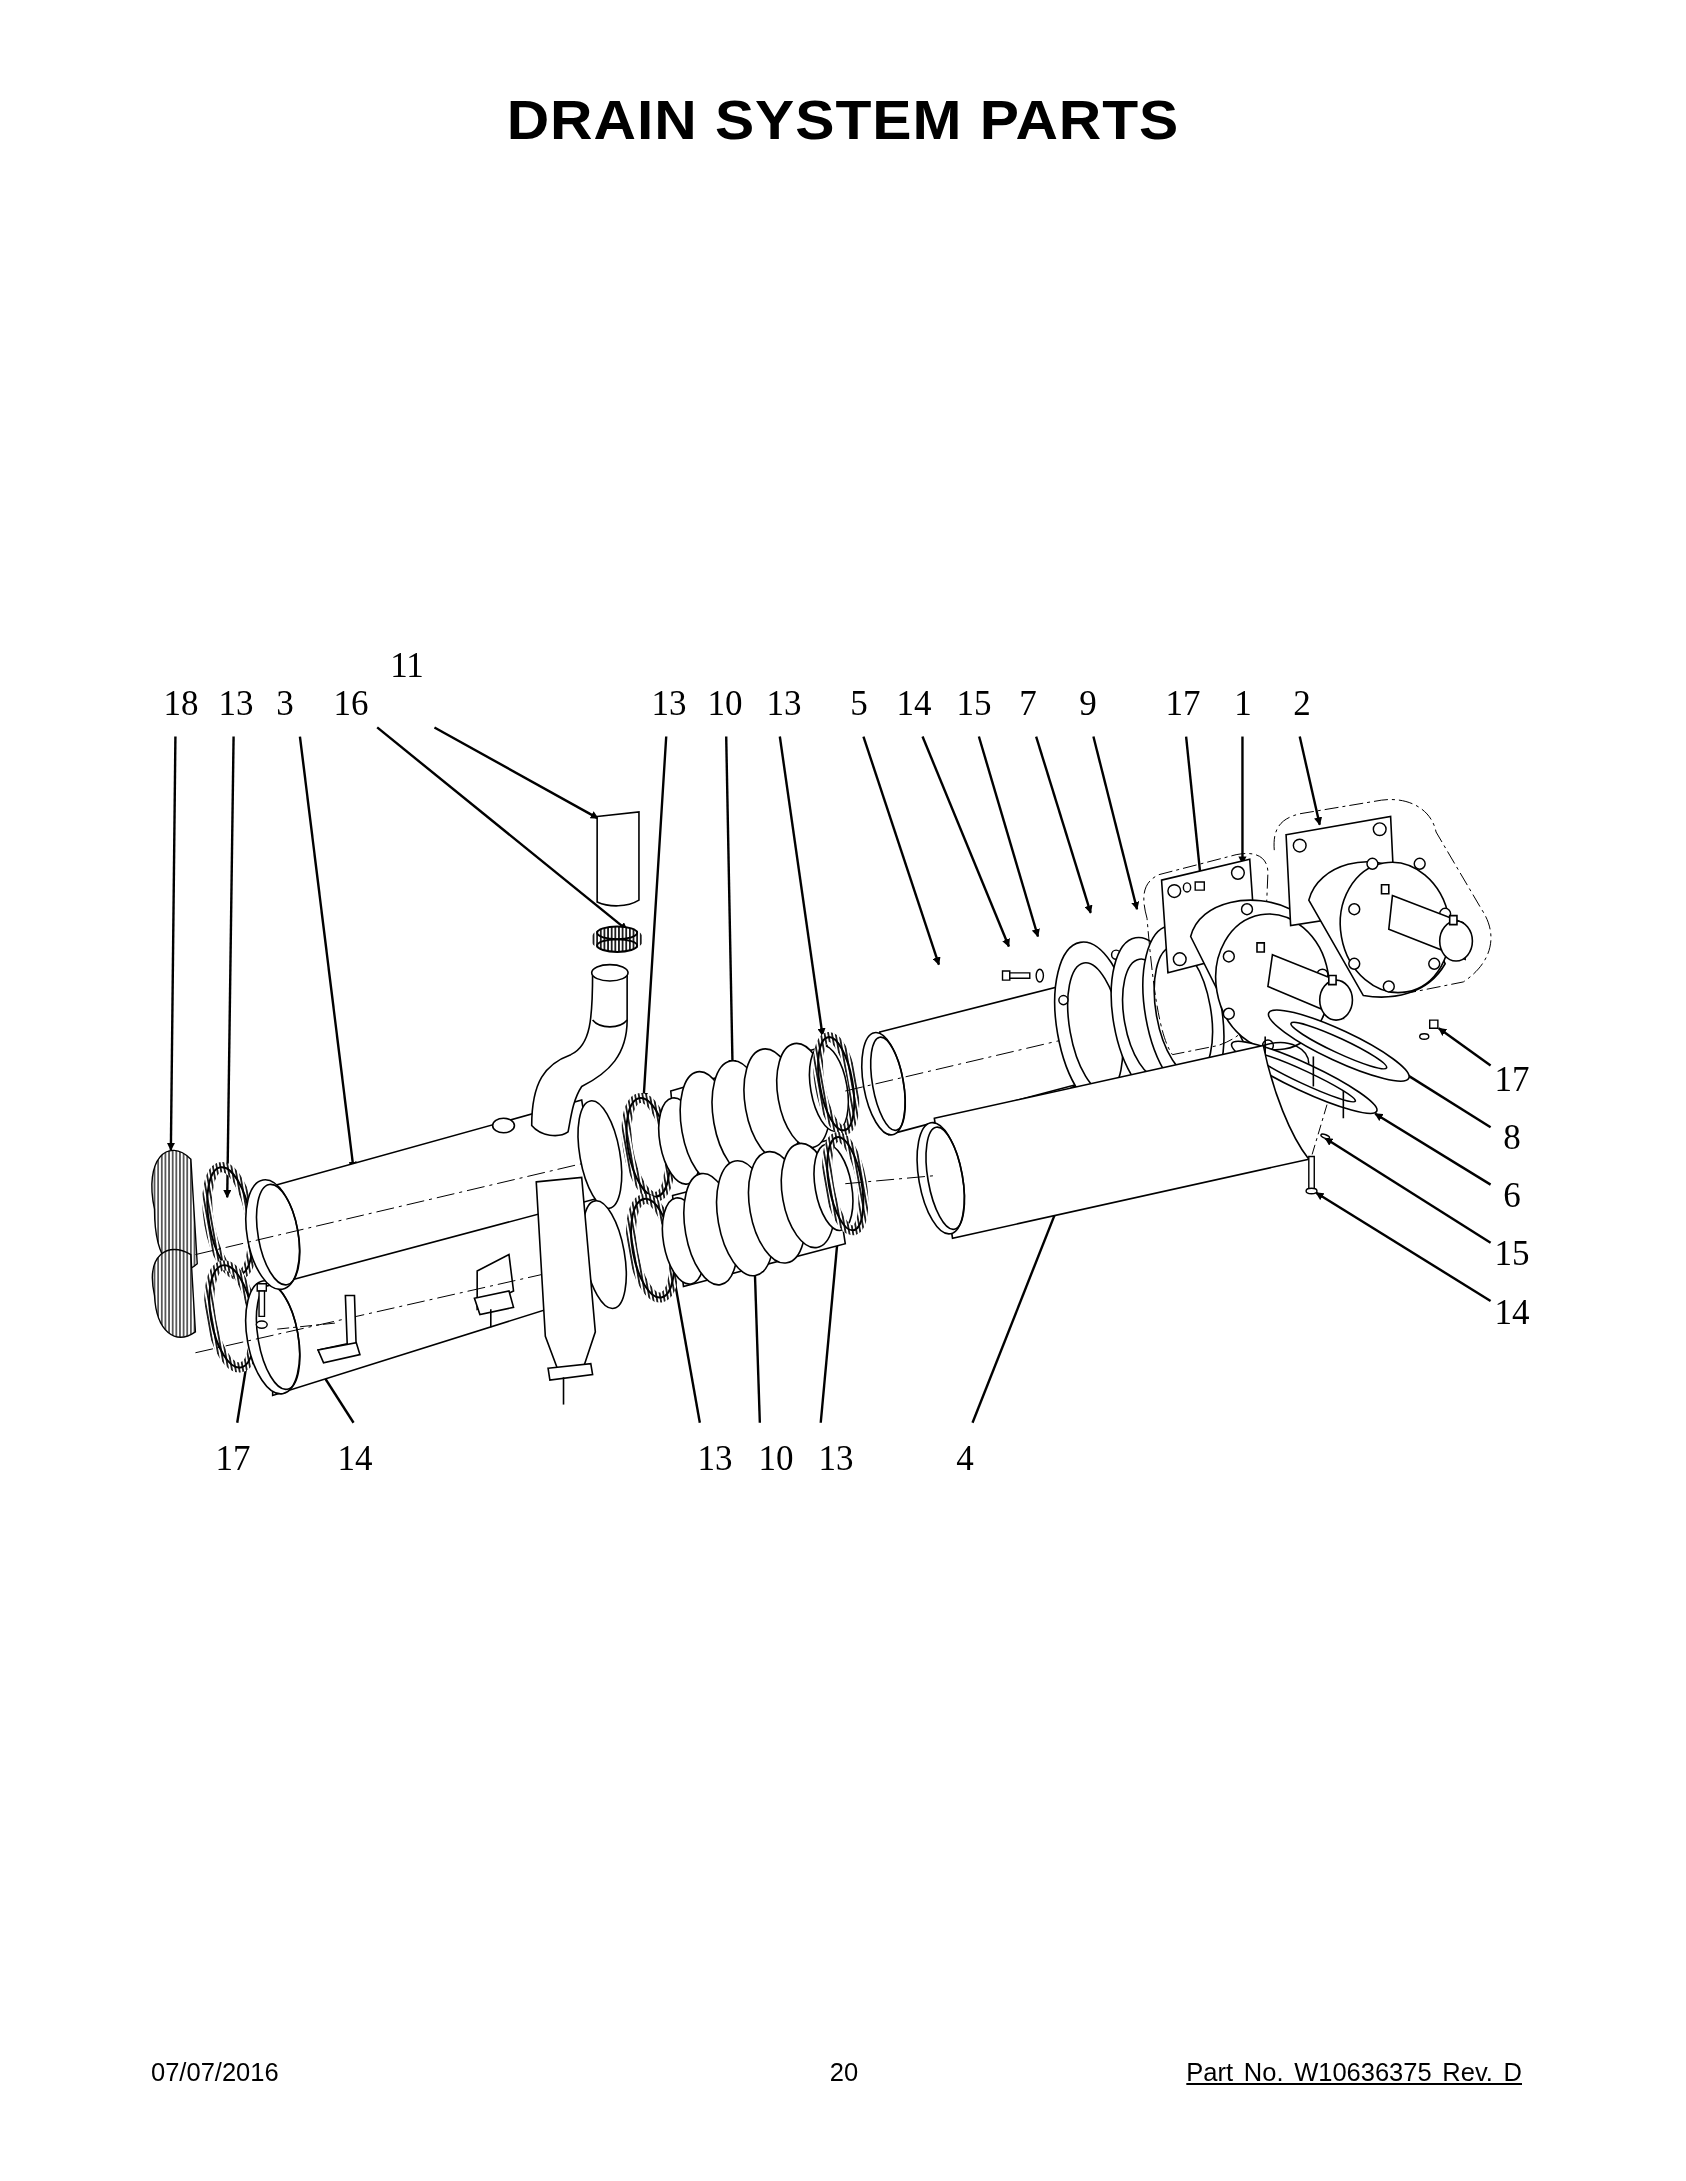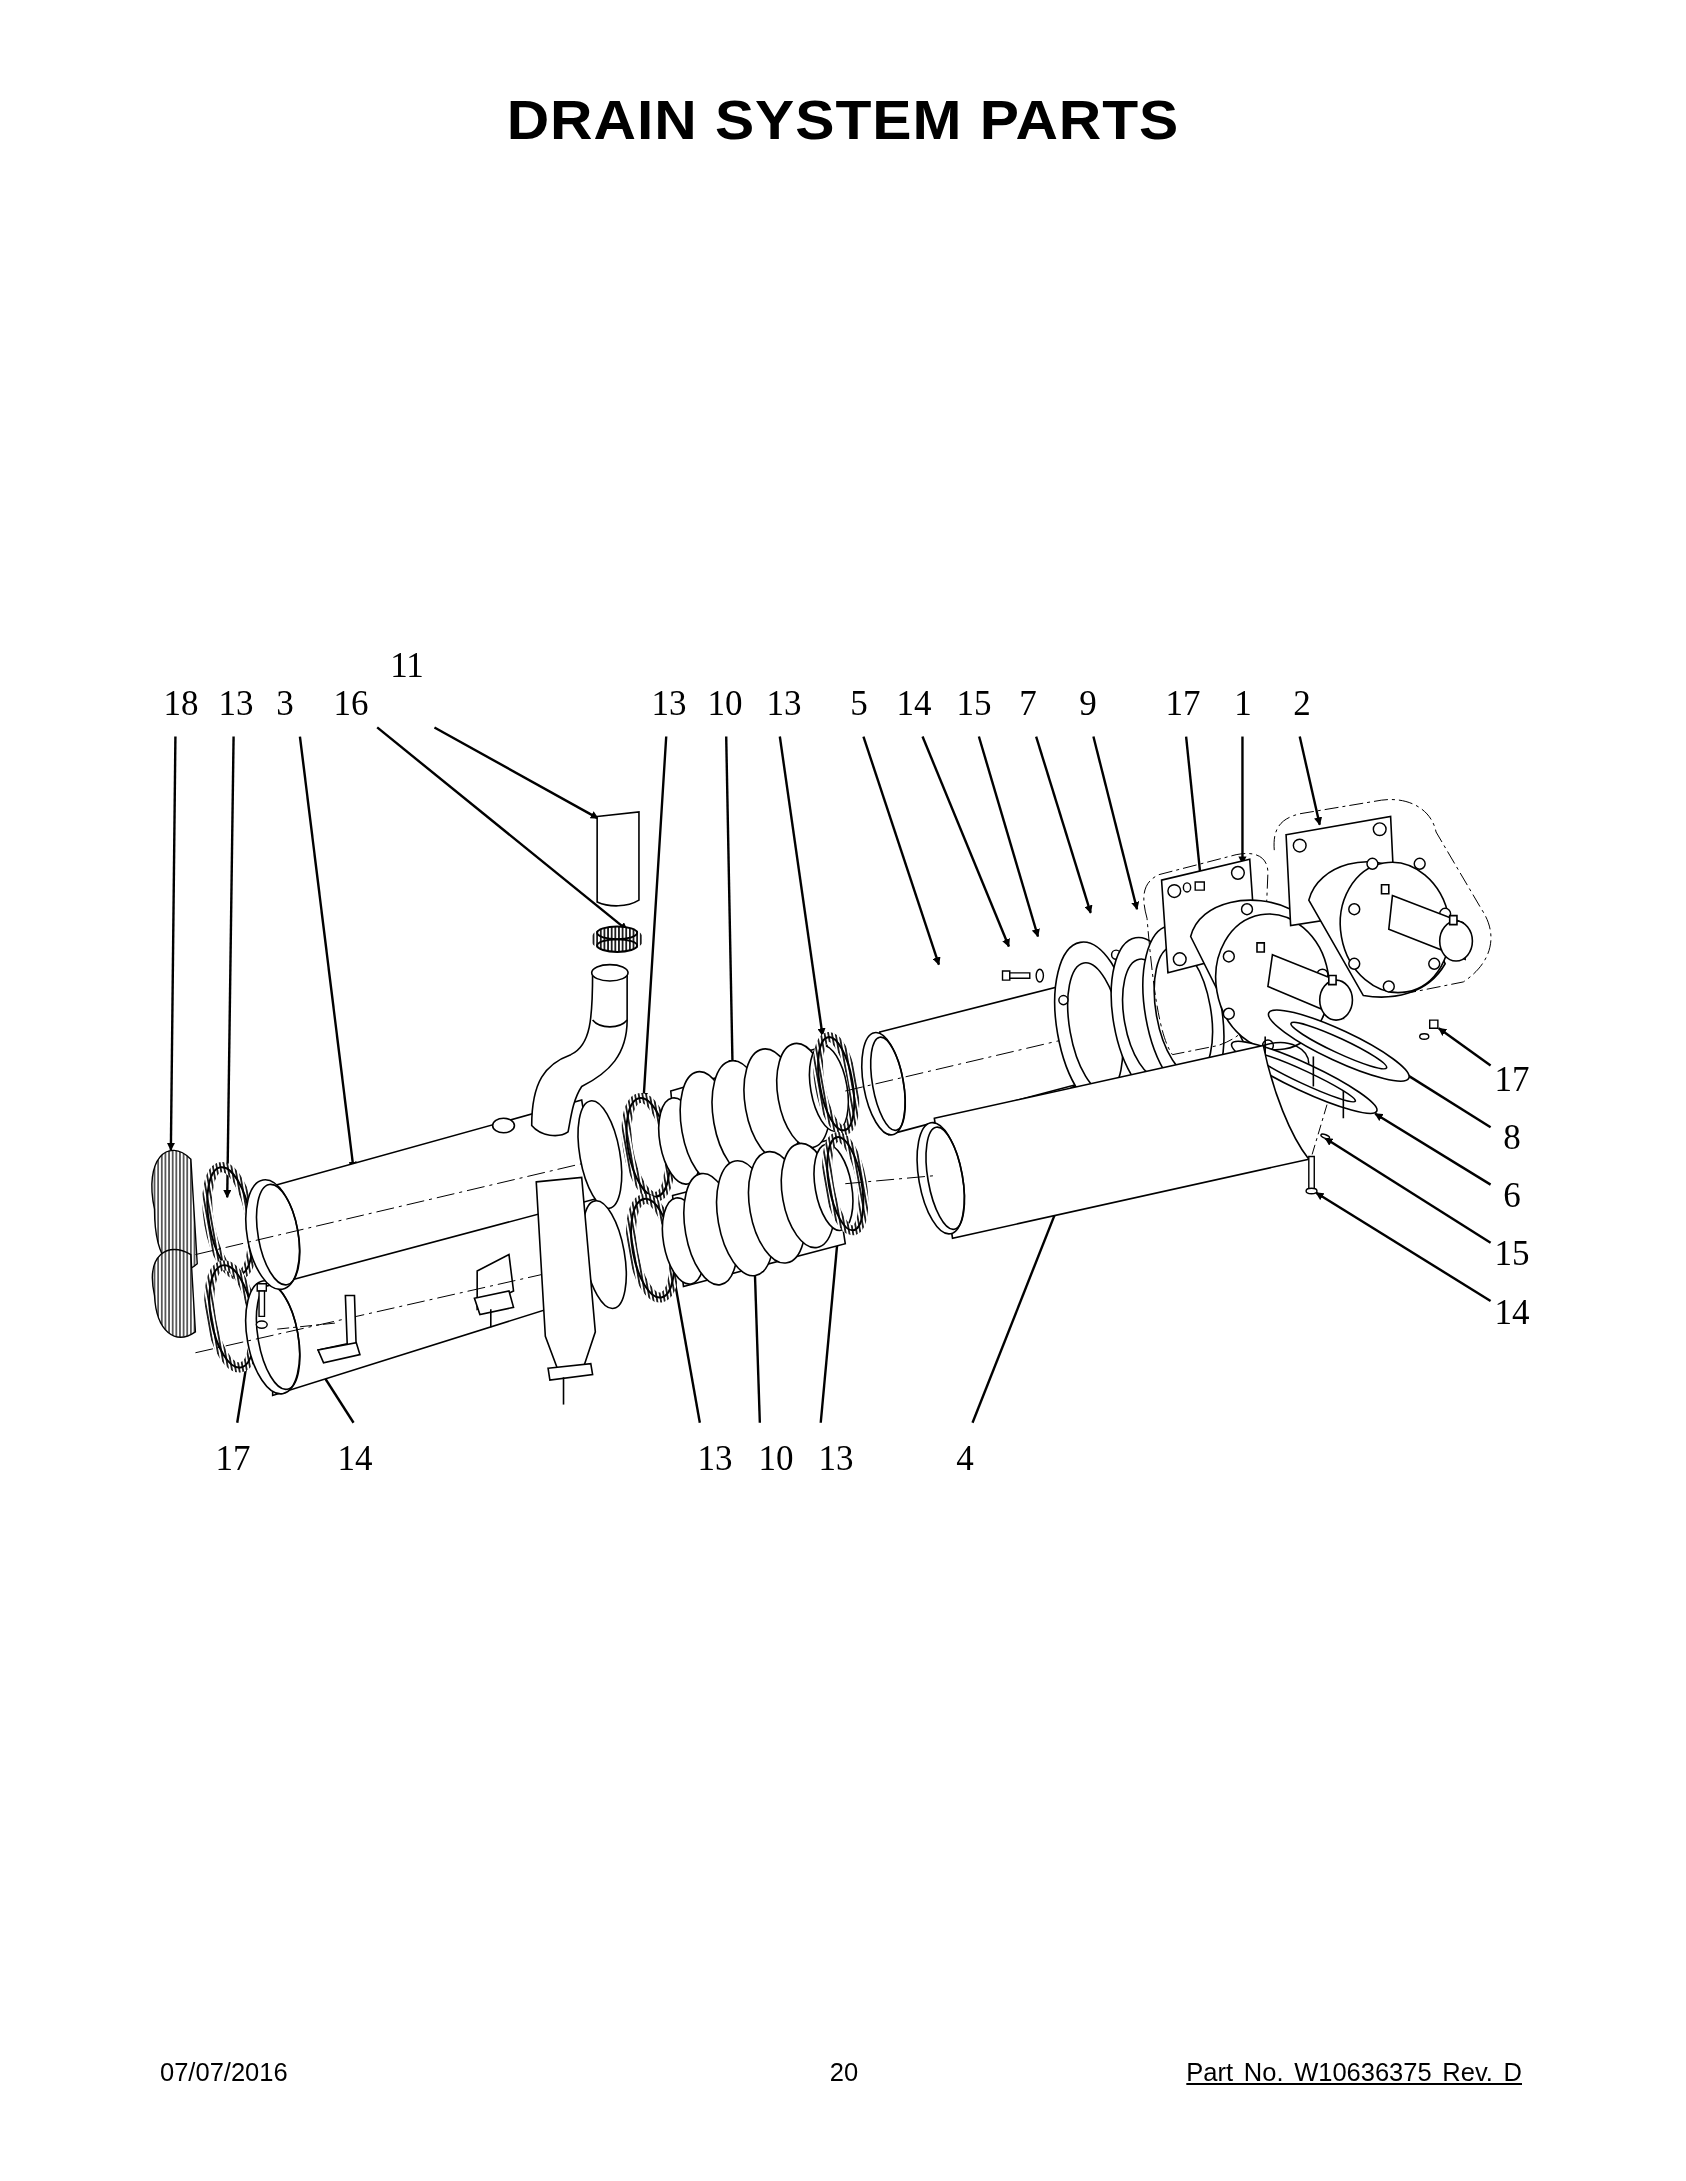--- a/index.html
+++ b/index.html
@@ -6,21 +6,21 @@
   body { width: 1686px; height: 2182px; position: relative; overflow: hidden;
          font-family: "Liberation Sans", sans-serif; color: #000; }
   .title { position: absolute; left: 0; width: 1686px; top: 87px; text-align: center;
            font-family: "Liberation Sans", sans-serif; font-weight: bold; font-size: 56px;
            letter-spacing: 0.9px; margin: 0; transform: scaleX(1.05); transform-origin: center; }
   .diagram { position: absolute; left: 0; top: 0; width: 1686px; height: 2182px; }
   .callout { position: absolute; font-family: Liberation Serif, serif; font-size: 35px;
              line-height: 1; transform: translateX(-50%); white-space: nowrap; }
   .footer { position: absolute; top: 2060px; font-family: "Liberation Sans", sans-serif;
             font-size: 25.5px; line-height: 1; white-space: nowrap; }
-  .footer-left { left: 160px; }
+  .footer-left { left: 151px; }
   .footer-center { left: 844px; transform: translateX(-50%); }
   .footer-right { right: 164px; word-spacing: 3.6px; text-decoration: underline; }
   svg line, svg path, svg ellipse, svg rect, svg polygon, svg polyline { vector-effect: non-scaling-stroke; }
 </style>
 </head>
 <body>
 
 <h1 class="title">DRAIN SYSTEM PARTS</h1>
 
 <svg class="diagram" viewBox="0 0 1855 2400" width="1686" height="2182" xmlns="http://www.w3.org/2000/svg">

